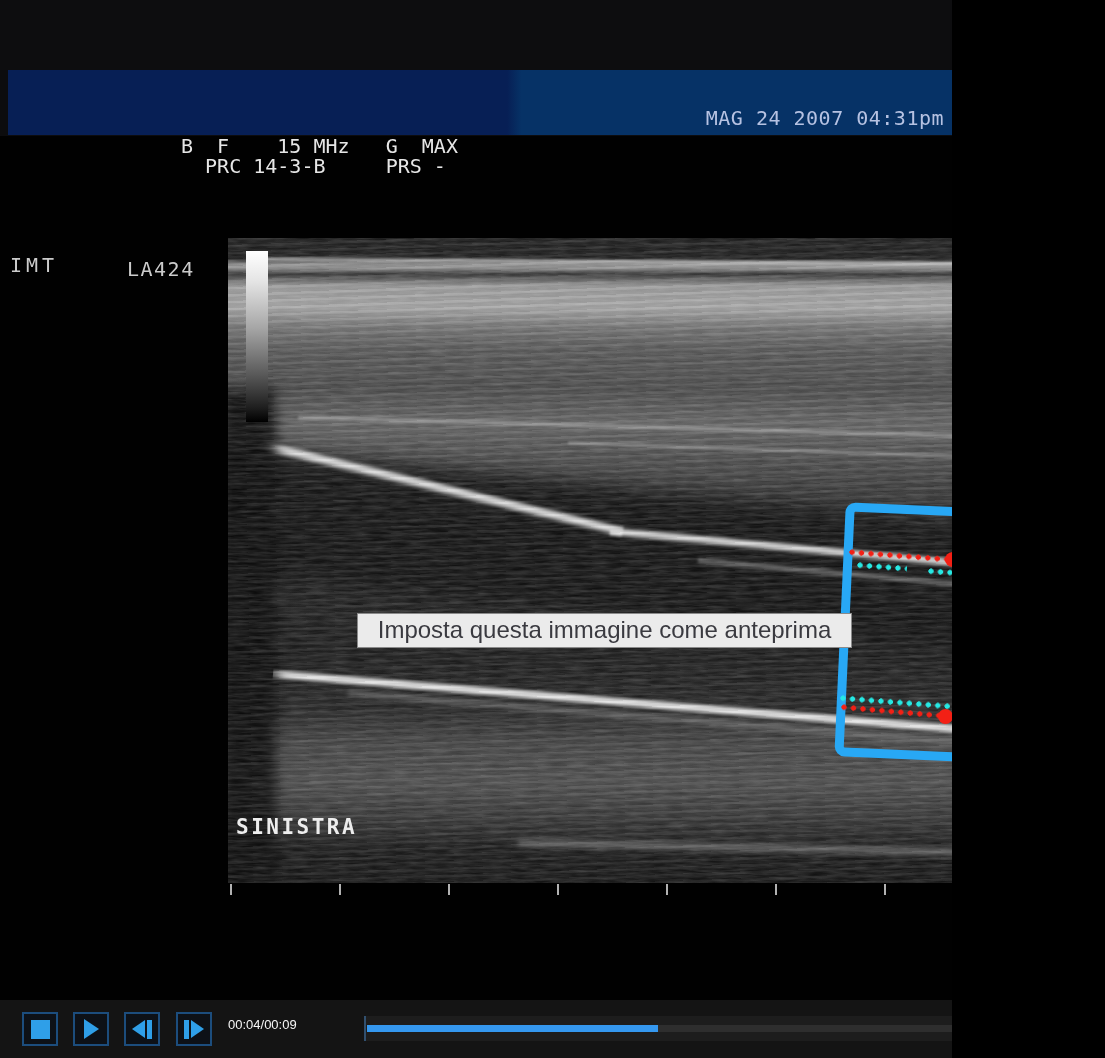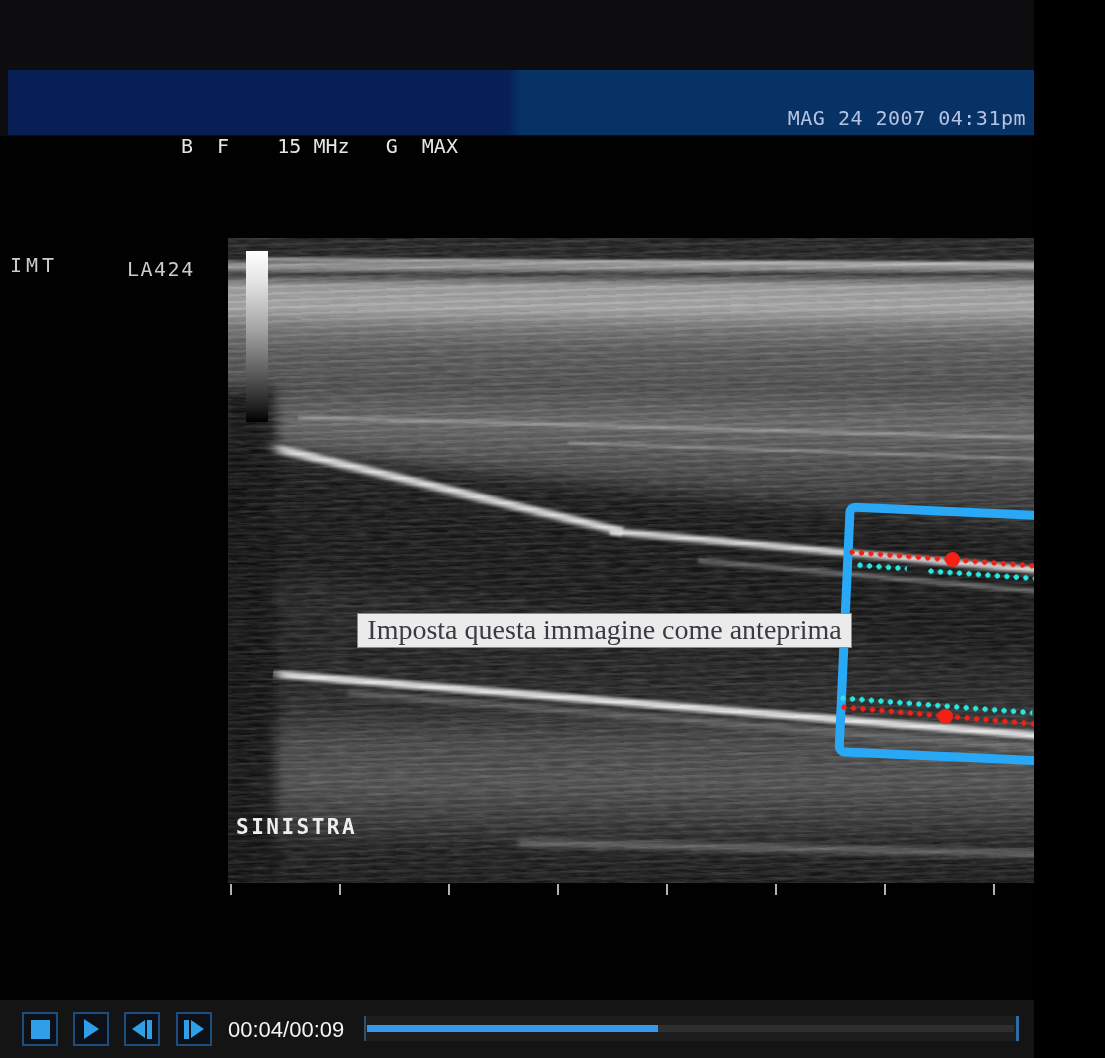--- a/index.html
+++ b/index.html
@@ -1,16 +1,16 @@
 <!DOCTYPE html>
 <html><head>
 <meta charset="utf-8">
 <style>
   html,body{margin:0;padding:0;background:#000;}
-  .screen{position:relative;width:1034px;height:1058px;background:#0c0c0e;overflow:hidden;
+  .screen{position:relative;width:952px;height:1058px;background:#0c0c0e;overflow:hidden;
           font-family:"DejaVu Sans Mono",monospace;}
   .abs{position:absolute;}
 
   
   .topstrip{left:0;top:0;width:1105px;height:70px;background:#0d0d0f;}
   .fs-btn{left:1036px;top:19px;width:47px;height:47px;border:2px solid #2b5c94;
           background:#0a1220;box-sizing:border-box;cursor:pointer;}
   .fs-c{position:absolute;width:12px;height:12px;box-sizing:border-box;}
   .fs-tl{left:6px;top:6px;border-right:4px solid #3f9ce8;border-bottom:4px solid #3f9ce8;}
   .fs-tr{right:6px;top:6px;border-left:4px solid #3f9ce8;border-bottom:4px solid #3f9ce8;}
@@ -72,35 +72,35 @@
   .roi{left:840px;top:507px;width:216px;height:254px;border:9px solid #28a8f5;border-radius:10px;
        box-sizing:border-box;transform:rotate(2.6deg);}
   .dots{height:6px;transform-origin:left center;}
   .dots-red{background-image:radial-gradient(circle 3px at 3px 3px,#f32015 2.4px,rgba(0,0,0,0) 2.9px);background-size:9.5px 6px;}
   .dots-cyan{background-image:radial-gradient(circle 3px at 3px 3px,#26e9e4 2.4px,rgba(0,0,0,0) 2.9px);background-size:9.5px 6px;}
   .bigdot{width:15px;height:15px;border-radius:50%;background:#f32015;}
   .straydot{width:6px;height:6px;border-radius:50%;}
 
   
   .tooltip{left:357px;top:613px;width:495px;height:35px;background:#ebebeb;border:1px solid #8a8a8a;
-           box-sizing:border-box;color:#3a3a40;font-family:Liberation Serif, serif;font-size:28px;
+           box-sizing:border-box;color:#3a3a40;font-family:Liberation Sans, sans-serif;font-size:24px;
            line-height:32px;text-align:center;z-index:9;}
 
   
   .bottombar{left:0;top:1000px;width:1105px;height:58px;background:#141414;}
   .pbtn{position:absolute;top:12px;width:36px;height:34px;border:2px solid #1c4d7d;background:#0d1117;
         box-sizing:border-box;display:flex;align-items:center;justify-content:center;cursor:pointer;}
   .sq{width:19px;height:19px;background:#2f9fe8;}
   .tri-r{width:0;height:0;border-left:15px solid #2f9fe8;border-top:10px solid transparent;border-bottom:10px solid transparent;}
   .tri-r.sm{border-left-width:13px;border-top-width:9px;border-bottom-width:9px;}
   .tri-l{width:0;height:0;border-right:13px solid #2f9fe8;border-top:9px solid transparent;border-bottom:9px solid transparent;}
   .vbar{width:5px;height:19px;background:#2f9fe8;}
   .gap{width:2px;}
   .time-display{position:absolute;left:228px;top:17px;font-family:"Liberation Sans",sans-serif;
-        font-size:22px;color:#f5f5f5;}
+        font-size:13px;color:#f5f5f5;}
   .ptrack{position:absolute;left:364px;top:16px;width:652px;height:25px;background:#1d1d1d;cursor:pointer;}
   .ptick-l{position:absolute;left:0;top:0;width:2px;height:25px;background:#31506f;}
   .ptick-r{position:absolute;right:-3px;top:0;width:3px;height:25px;background:#2e6da8;}
   .prail{position:absolute;left:3px;top:9px;right:2px;height:7px;background:#2e2e2e;}
   .pfill{position:absolute;left:3px;top:9px;height:7px;background:#3598ef;}
   .gear-btn{position:absolute;left:1043px;top:11px;width:36px;height:37px;border:1px solid #275a8c;
         background:#101418;box-sizing:border-box;display:flex;align-items:center;justify-content:center;cursor:pointer;}
 </style>
 </head>
 <body>
@@ -116,20 +116,21 @@
   </div>
 
   <div class="abs header"></div>
   <div class="abs date-text">MAG 24 2007 04:31pm</div>
   <div class="abs elapsed-text">0:00:04.41</div>
 
   <div class="abs viewer"></div>
 
   <div class="abs params">
     <div>B  F    15 MHz   G  MAX</div>
+    <div>  PRC 14-3-B     PRS -</div>
   </div>
 
   <div class="abs lbl lbl-imt">IMT</div>
   <div class="abs lbl lbl-probe">LA424</div>
 
   <div class="abs us">
     <div class="us-base"></div>
     <div class="ov ov-lumen"></div>
     <div class="ov ov-skinline"></div>
     <div class="ov ov-streak1"></div>

